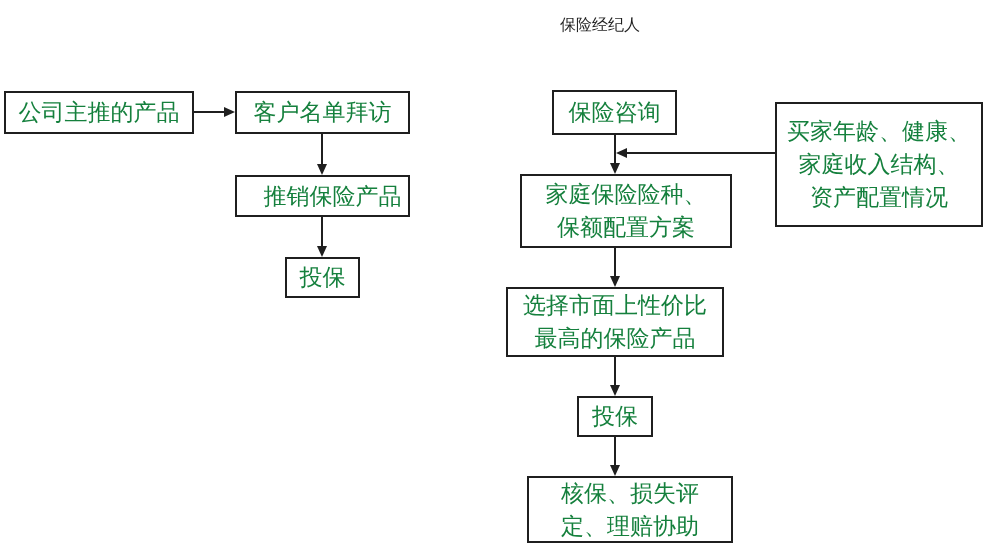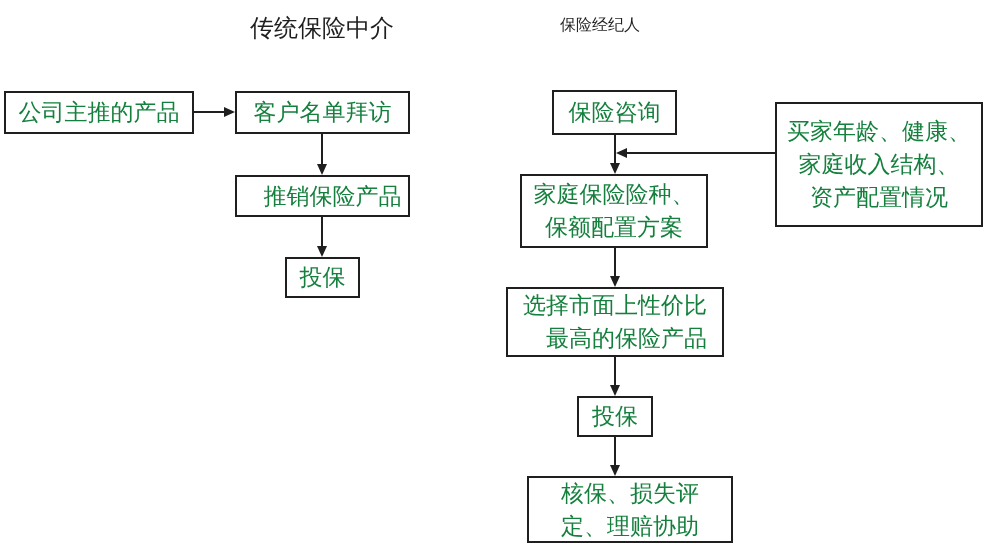--- a/index.html
+++ b/index.html
@@ -68,31 +68,30 @@
 
   
   #box-company-products { left: 4px;   top: 91px;  width: 190px; height: 43px; }
   #box-customer-visits  { left: 235px; top: 91px;  width: 175px; height: 43px; }
   #box-sell-products    { left: 235px; top: 175px; width: 175px; height: 42px; padding-left: 20px; }
   #box-apply-left       { left: 285px; top: 257px; width: 75px;  height: 41px; }
 
   
   #box-consultation     { left: 552px; top: 90px;  width: 125px; height: 45px; }
   #box-buyer-profile    { left: 775px; top: 102px; width: 208px; height: 125px; }
-  #box-family-plan      { left: 520px; top: 174px; width: 188px; height: 74px; }
-  #box-select-product   { left: 506px; top: 287px; width: 218px; height: 70px; text-align: right; }
+  #box-family-plan      { left: 520px; top: 174px; width: 212px; height: 74px; }
+  #box-select-product   { left: 506px; top: 287px; width: 218px; height: 70px; }
   #box-apply-right      { left: 577px; top: 396px; width: 76px;  height: 41px; }
   #box-claims-support   { left: 527px; top: 476px; width: 206px; height: 67px; }
 </style>
 </head>
 <body>
 
 <div id="canvas">
 
-  <div class="flow-title" id="title-left">传统保险中介</div>
   <div class="flow-title" id="title-right">保险经纪人</div>
 
   <div class="node" id="box-company-products">公司主推的产品</div>
   <div class="node" id="box-customer-visits">客户名单拜访</div>
   <div class="node" id="box-sell-products">推销保险产品</div>
   <div class="node" id="box-apply-left">投保</div>
 
   <div class="node" id="box-consultation">保险咨询</div>
   <div class="node" id="box-buyer-profile">买家年龄、健康、
 家庭收入结构、

